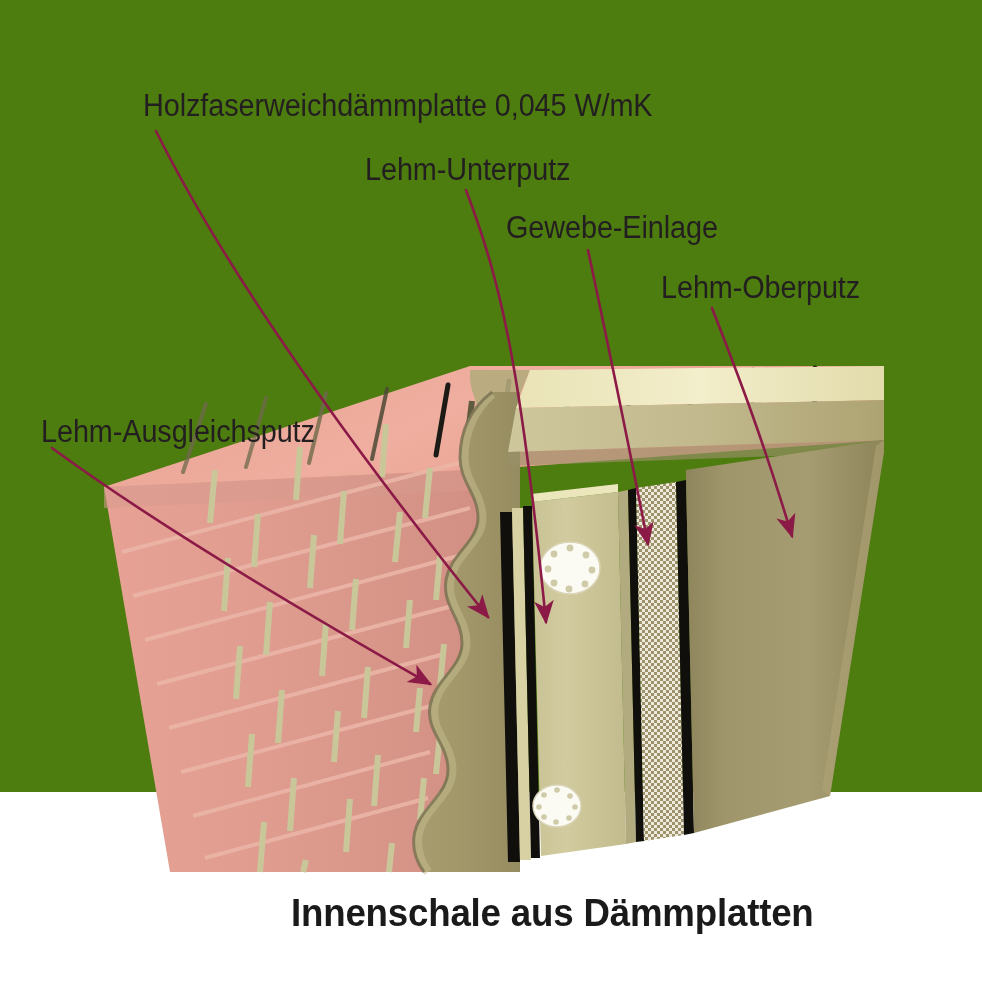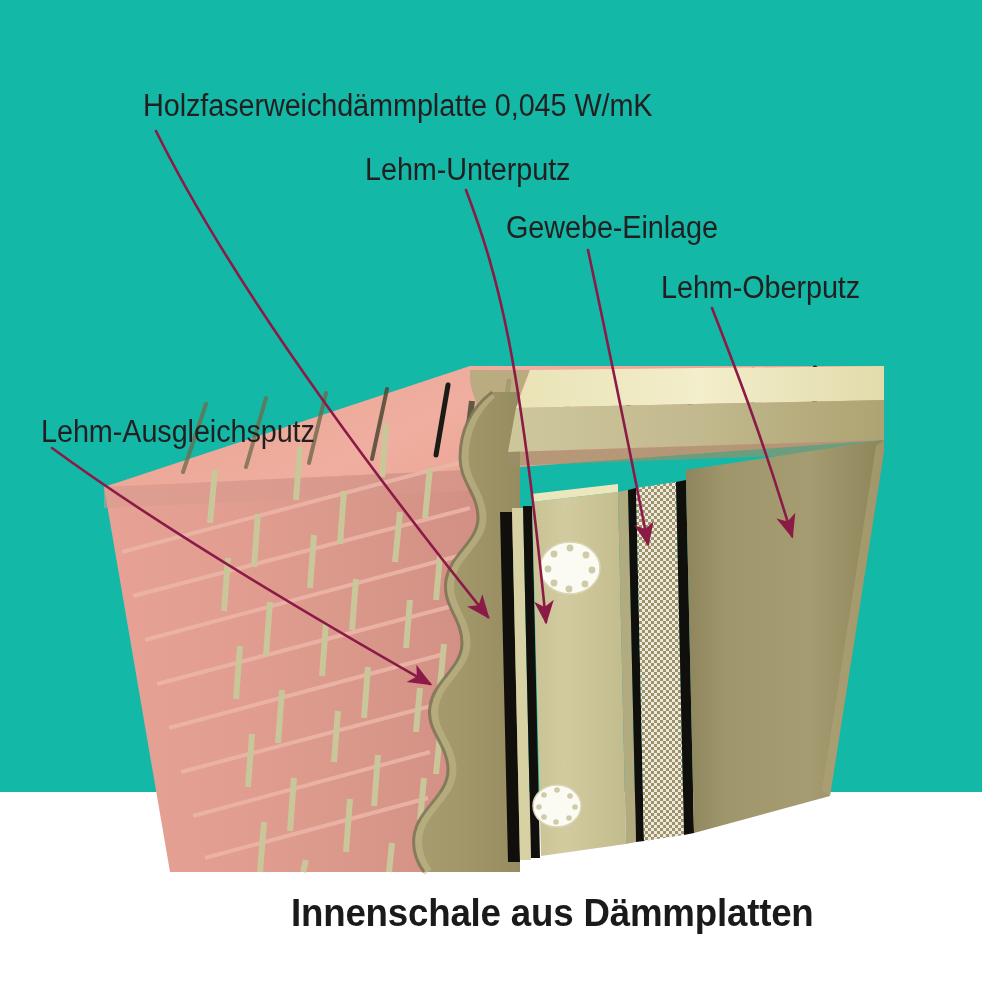--- a/index.html
+++ b/index.html
@@ -11,21 +11,21 @@
   body {
     width: 982px;
     height: 1000px;
     overflow: hidden;
     font-family: "Liberation Sans", "DejaVu Sans", sans-serif;
   }
   #stage {
     position: relative;
     width: 982px;
     height: 792px;
-    background: #14b8a6;
+    background: #4d7c0f;
   }
   #scene {
     position: absolute;
     inset: 0;
     width: 982px;
     height: 1000px;
   }
   .label {
     position: absolute;
     color: #231f20;

